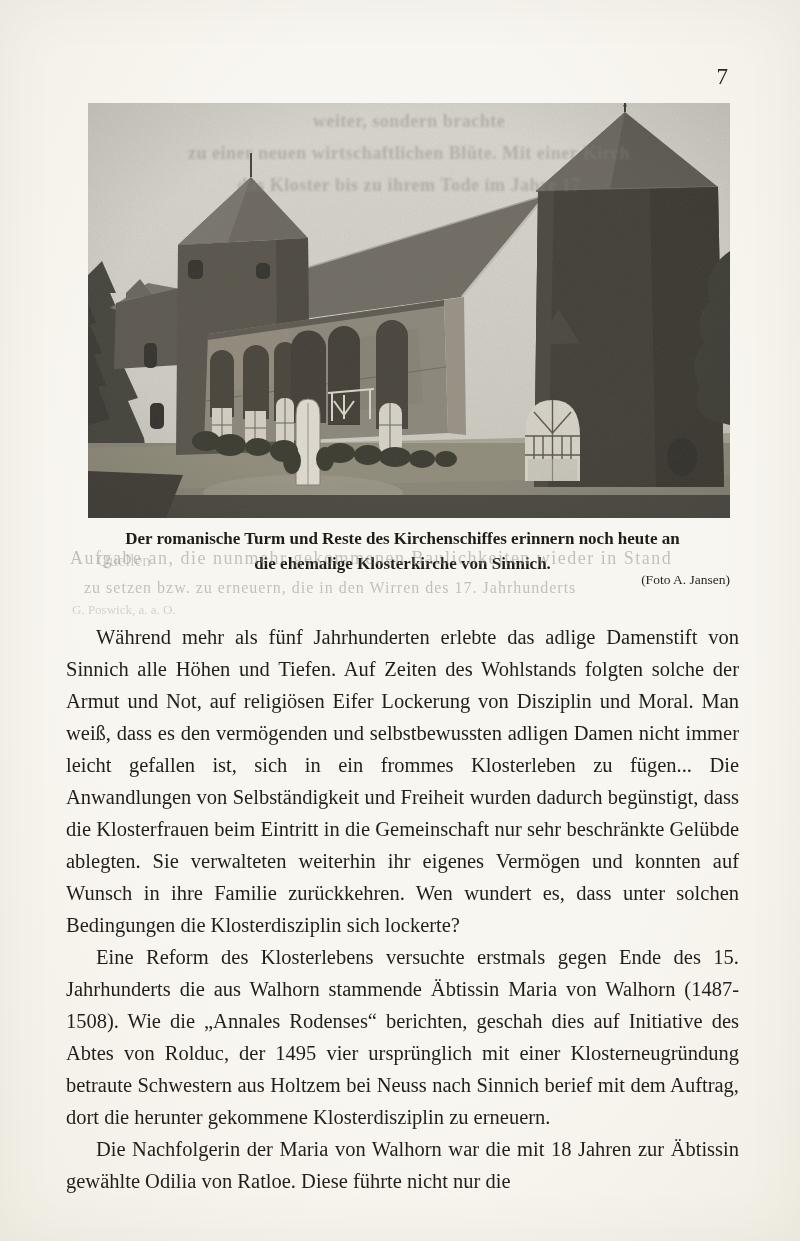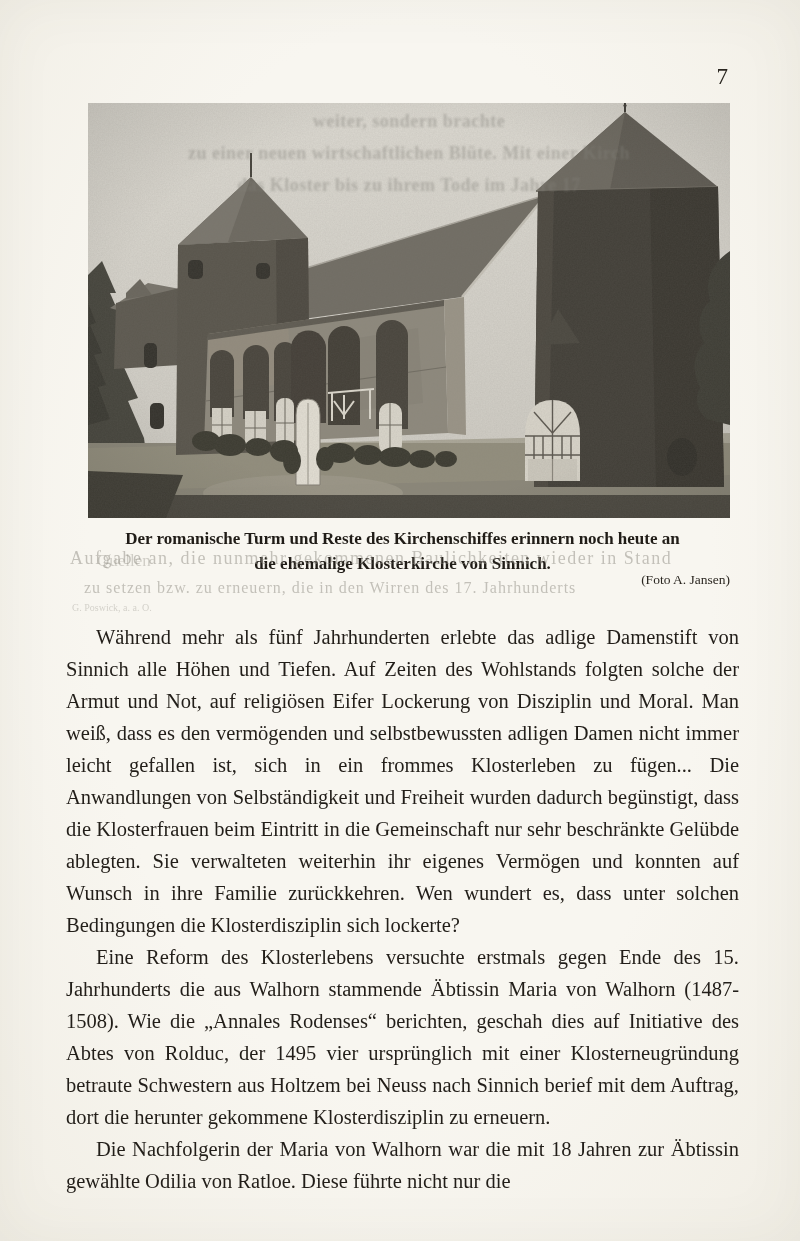--- a/index.html
+++ b/index.html
@@ -41,21 +41,21 @@
     position:absolute;top:572px;right:70px;
     font-size:13.5px;color:#2a2620;
   }
   .ghost{
     position:absolute;color:#8f8c83;opacity:0.5;
     filter:blur(0.7px);white-space:nowrap;pointer-events:none;
   }
   .g-quellen{top:551px;left:97px;font-size:17px;opacity:0.38;}
   .g1{top:548px;left:70px;font-size:18px;letter-spacing:1.5px;}
   .g2{top:579px;left:70px;font-size:16px;letter-spacing:1px;margin-left:14px;}
-  .g-poswick{top:602px;left:72px;font-size:10px;opacity:0.35;}
+  .g-poswick{top:602px;left:72px;font-size:13px;opacity:0.35;}
   main.body{
     position:absolute;top:621px;left:66px;width:673px;
     font-size:20.5px;line-height:32px;
     text-align:justify;
   }
   main.body p{margin:0;text-indent:30px;}
 </style>
 </head>
 <body>
 

